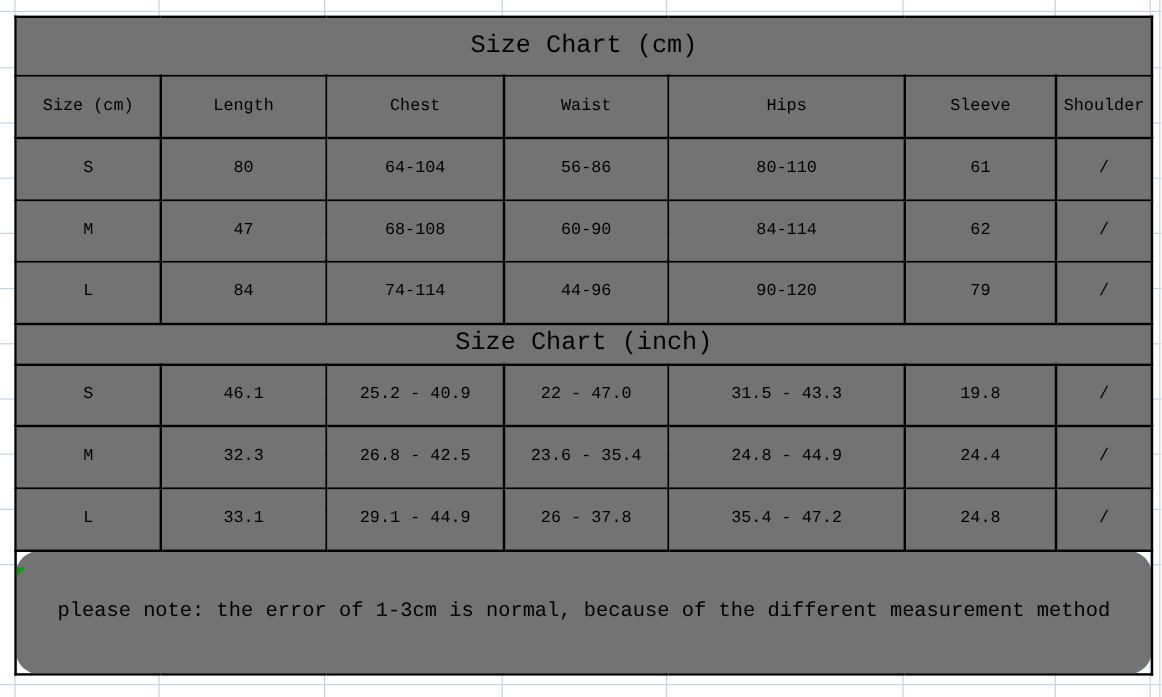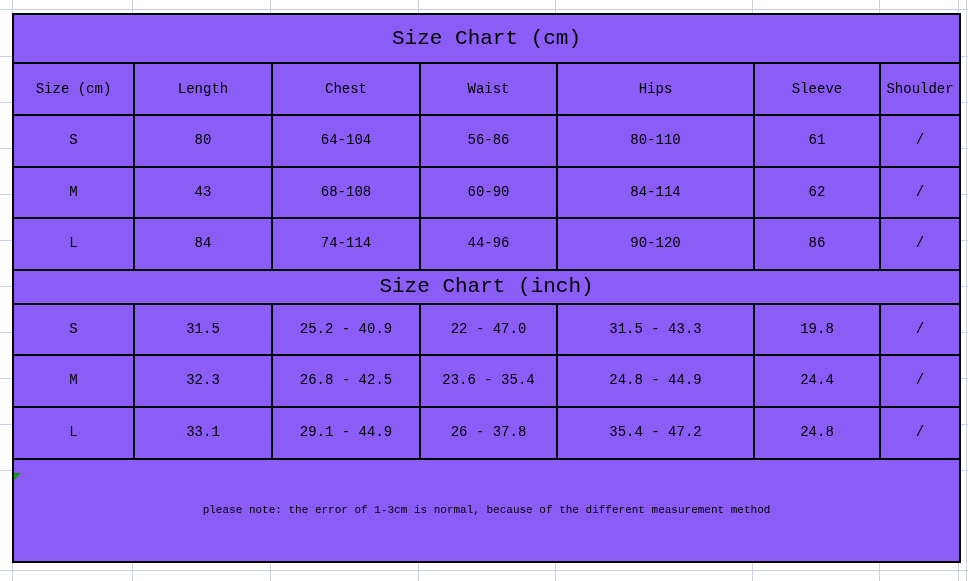--- a/index.html
+++ b/index.html
@@ -35,38 +35,38 @@
     position: absolute;
     left: 12px;
     top: 13px;
     width: 947px;
     height: 550px;
     border-collapse: collapse;
     table-layout: fixed;
   }
   table.size-chart td {
     border: 2px solid #000000;
-    background: #8b5cf6;
+    background: #737373;
     text-align: center;
     vertical-align: middle;
     font-size: 14px;
     line-height: 1.1;
     padding: 0;
     overflow: hidden;
     white-space: nowrap;
   }
   tr.title-row td {
     font-size: 21px;
     letter-spacing: 0px;
   }
   tr.title-row   { height: 44px; }
   tr.header-row  { height: 46px; }
   tr.data-row    { height: 46px; }
   tr.note-row    { height: 92px; }
-  tr.note-row td { font-size: 11px; }
+  tr.note-row td { font-size: 17px; border-radius: 20px; }
   
   .error-indicator {
     position: absolute;
     left: 14px;
     top: 473px;
     width: 0;
     height: 0;
     border-top: 7px solid #0a9b0a;
     border-right: 7px solid transparent;
   }
@@ -126,43 +126,43 @@
     <td>S</td>
     <td>80</td>
     <td>64-104</td>
     <td>56-86</td>
     <td>80-110</td>
     <td>61</td>
     <td>/</td>
   </tr>
   <tr class="data-row">
     <td>M</td>
-    <td>43</td>
+    <td>47</td>
     <td>68-108</td>
     <td>60-90</td>
     <td>84-114</td>
     <td>62</td>
     <td>/</td>
   </tr>
   <tr class="data-row">
     <td>L</td>
     <td>84</td>
     <td>74-114</td>
     <td>44-96</td>
     <td>90-120</td>
-    <td>86</td>
+    <td>79</td>
     <td>/</td>
   </tr>
 
   <tr class="title-row" style="height:30px">
     <td colspan="7">Size Chart (inch)</td>
   </tr>
   <tr class="data-row">
     <td>S</td>
-    <td>31.5</td>
+    <td>46.1</td>
     <td>25.2 - 40.9</td>
     <td>22 - 47.0</td>
     <td>31.5 - 43.3</td>
     <td>19.8</td>
     <td>/</td>
   </tr>
   <tr class="data-row">
     <td>M</td>
     <td>32.3</td>
     <td>26.8 - 42.5</td>

